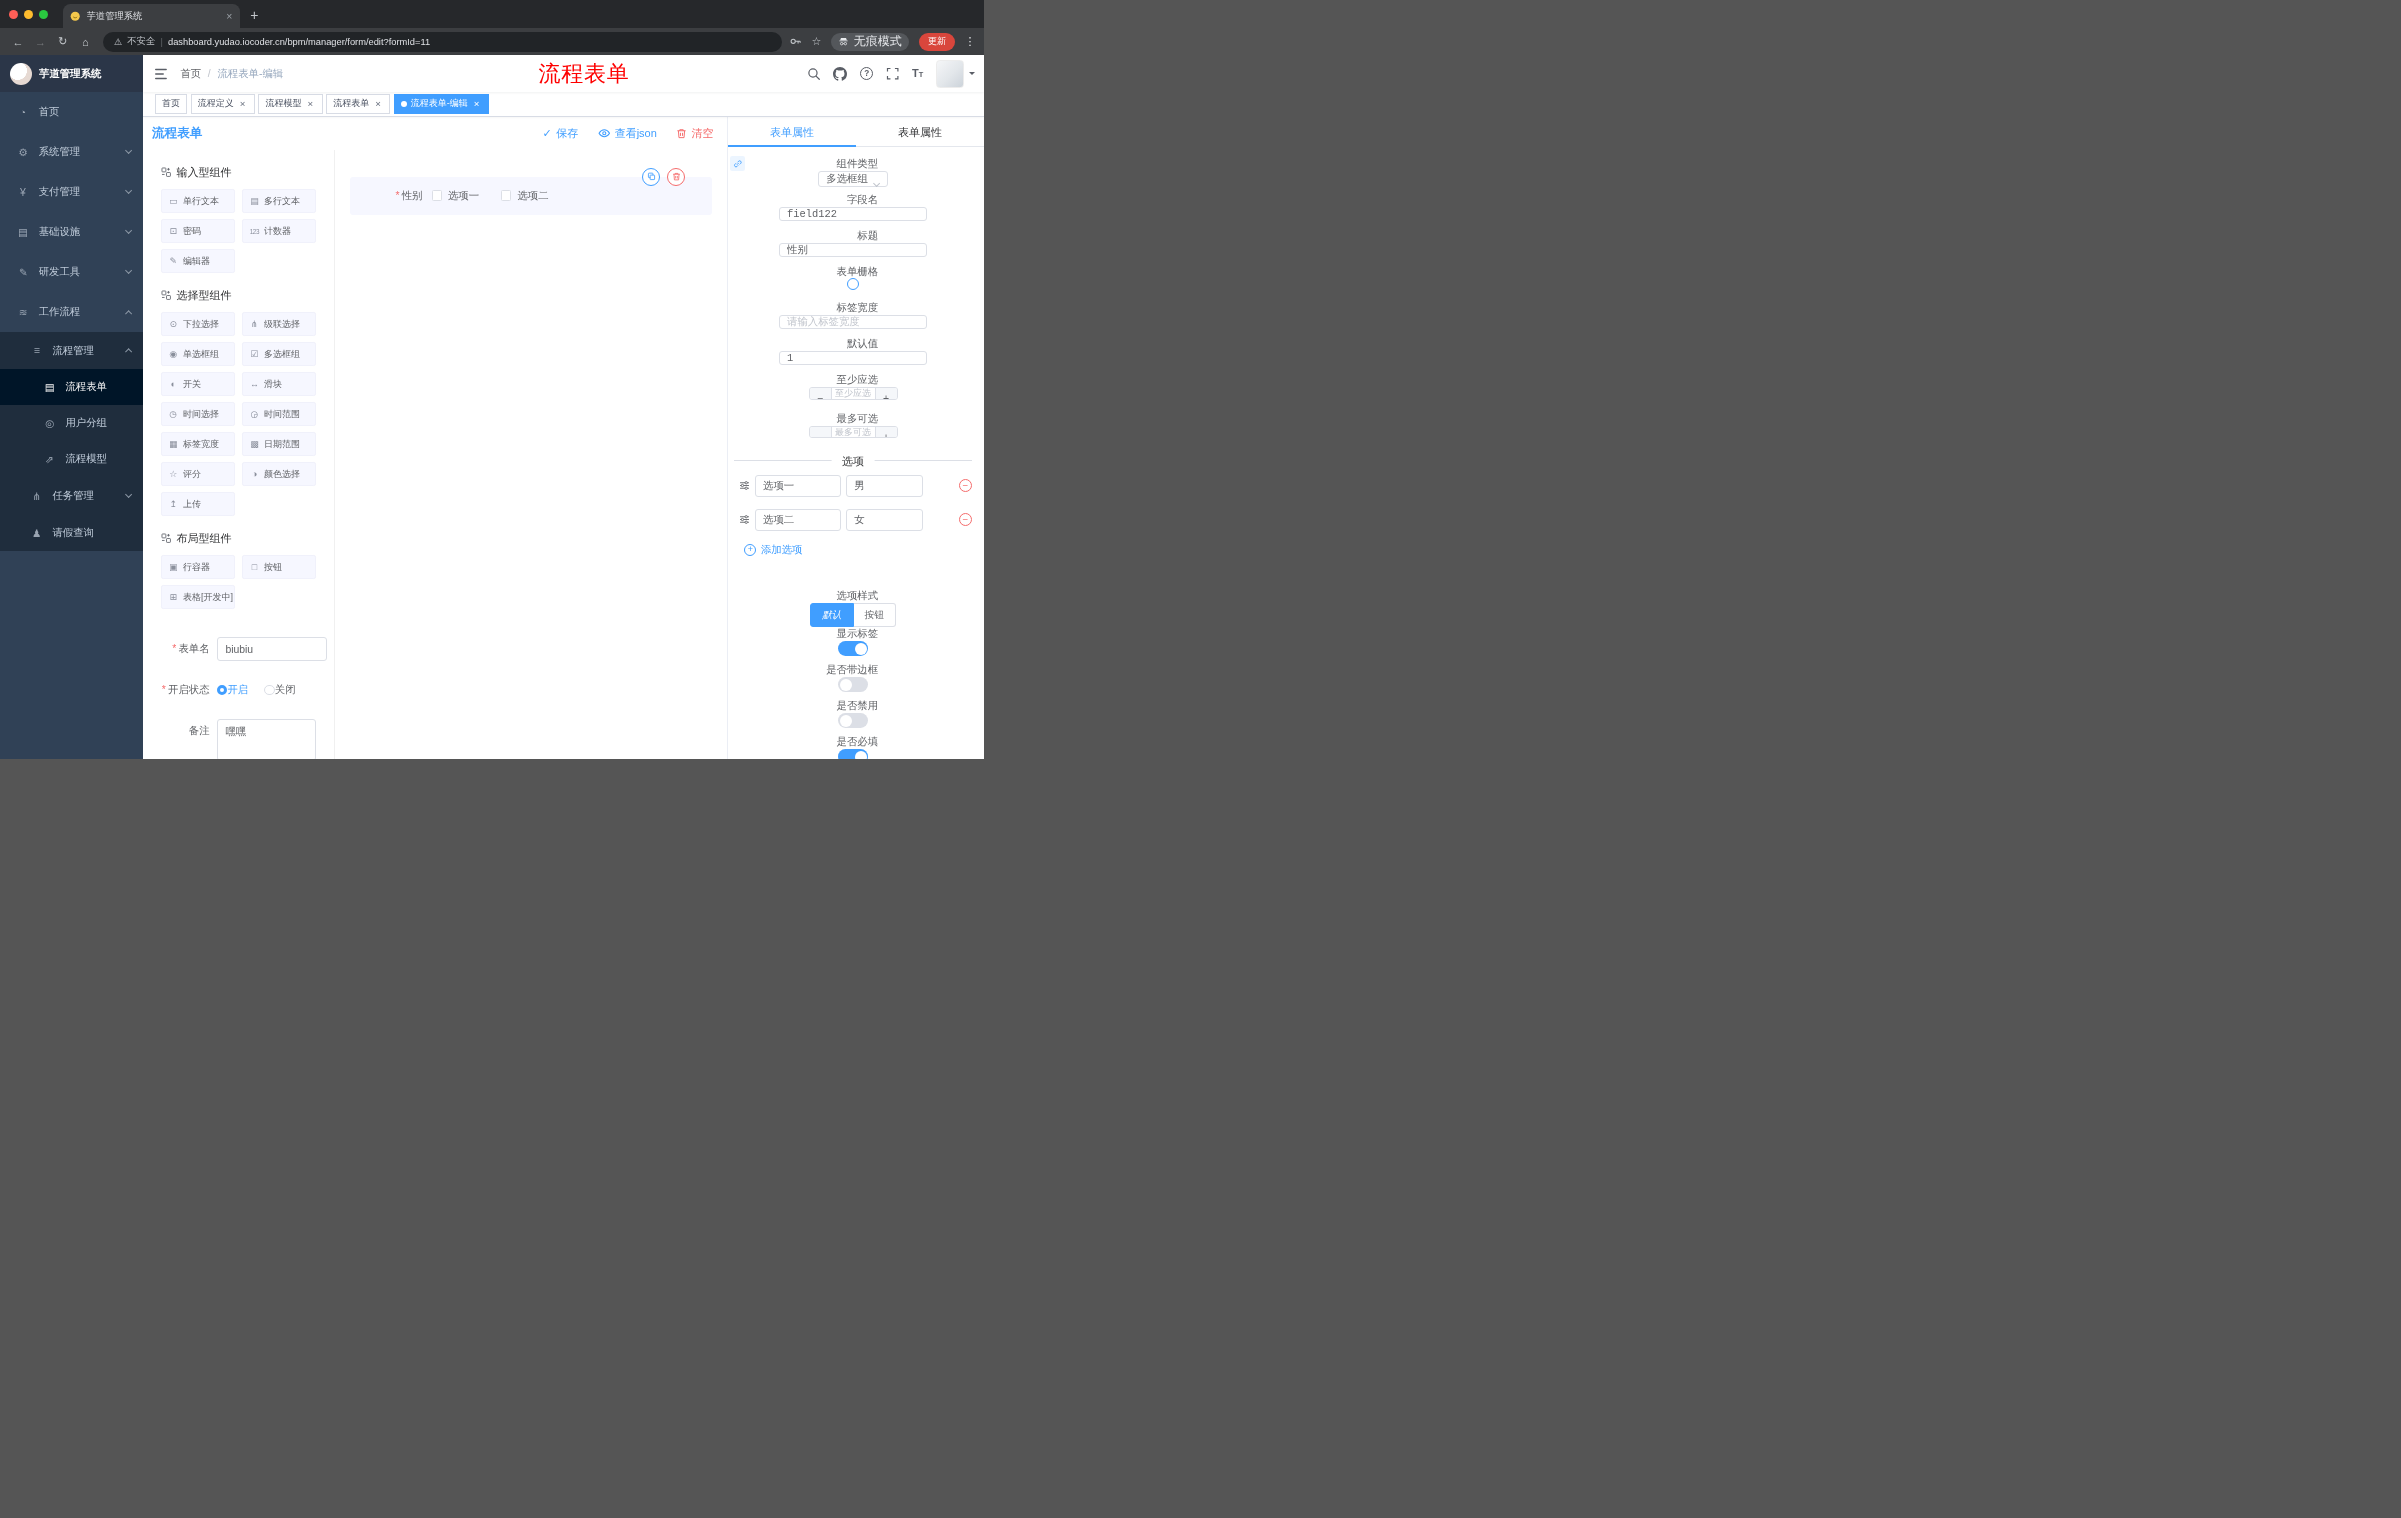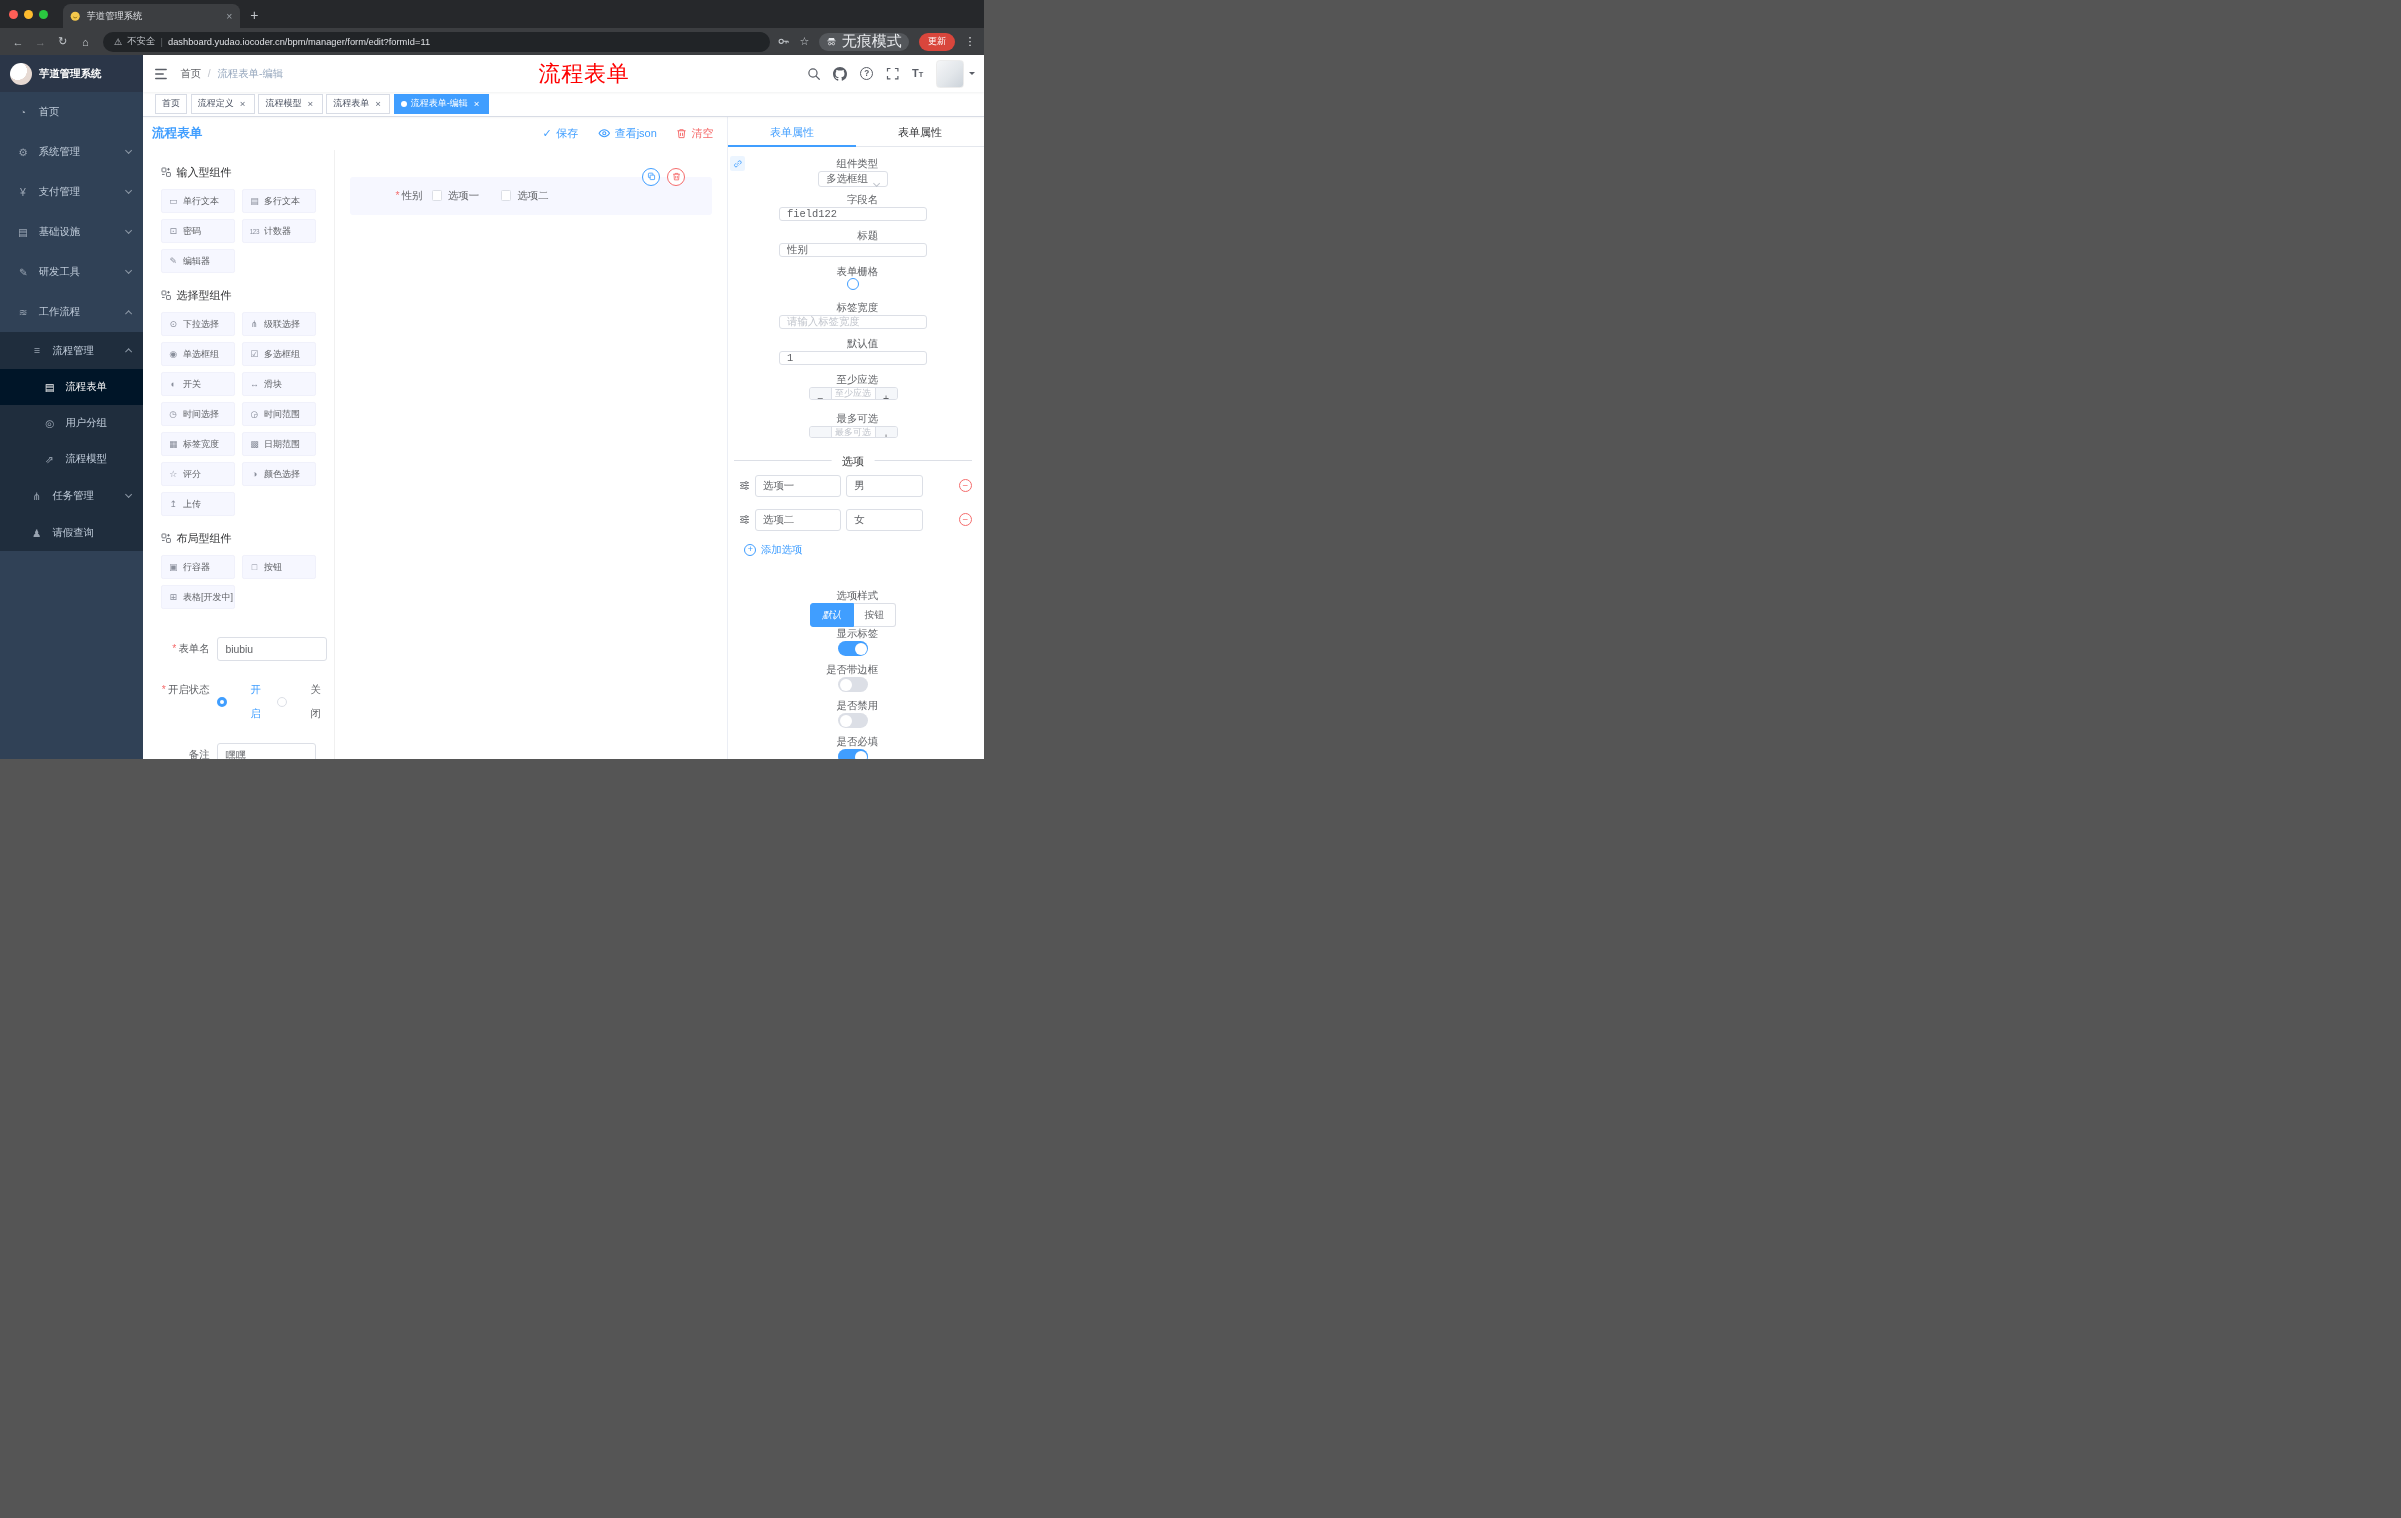--- a/index.html
+++ b/index.html
@@ -18,21 +18,21 @@
   .newtab{color:#c3c7cb;font-size:14px;margin:0 0 5.2px 10.4px;cursor:pointer;}
   .urlrow{height:27px;background:#3c3e41;display:flex;align-items:center;padding:0 7.4px;gap:1.5px;}
   .navic{width:21px;text-align:center;color:#c3c7cb;font-size:11px;cursor:pointer;}
   .navic.fwd{color:#77797c}
   .omnibox{flex:1;height:20px;background:#212427;border-radius:10.4px;display:flex;align-items:center;gap:5.2px;padding:0 10.4px;margin:0 6px;font-size:9.3px;color:#bdc1c6;cursor:text;}
   .omni-url{color:#dfe1e5;white-space:nowrap;overflow:hidden;}
   .omni-sep{color:#5f6368}
   .right-cluster{display:flex;align-items:center;gap:9.7px;padding-right:3px;color:#c3c7cb;}
   .right-cluster svg{display:block}
   .star{font-size:11px;cursor:pointer;}
-  .incog{display:flex;align-items:center;gap:4.5px;background:#54575b;border-radius:9.7px;height:18px;padding:0 7.4px;color:#e8eaed;font-size:15px;}
+  .incog{display:flex;align-items:center;gap:4.5px;background:#54575b;border-radius:9.7px;height:18px;padding:0 7.4px;color:#e8eaed;font-size:12px;}
   .update{background:#d9463c;color:#fff;font-size:9px;height:18px;border-radius:9.7px;display:flex;align-items:center;padding:0 9px;cursor:pointer;}
   .kebab{color:#e8eaed;font-size:11px;width:9px;text-align:center;cursor:pointer;}
 
   
   .app{display:flex;height:704px;}
   .sidebar{width:143px;background:#304156;color:#bfcbd9;flex:none;display:flex;flex-direction:column;}
   .logo{height:37px;display:flex;align-items:center;gap:7.4px;padding-left:9.7px;background:#2b3648;cursor:pointer;}
   .logo-img{width:22px;height:22px;border-radius:50%;background:radial-gradient(circle at 35% 35%,#ffffff 0 45%,#e6d9d2 46% 100%);flex:none;}
   .logo-title{color:#fff;font-size:10.4px;font-weight:700;}
   .menu{flex:1;overflow:hidden;font-size:10.4px;}
@@ -93,21 +93,21 @@
 
   .metaform{margin-top:28px;display:flex;flex-direction:column;gap:17px;}
   .mrow{display:flex;align-items:flex-start;}
   .mlabel{width:56px;flex:none;text-align:right;padding-right:7.4px;font-size:10.4px;color:#606266;line-height:24px;white-space:nowrap;}
   .req{color:#f56c6c;margin-right:2.2px;}
   .tin{height:24px;border:0.7px solid #dcdfe6;border-radius:3px;padding:0 7.4px;font-size:10.4px;color:#606266;background:#fff;outline:none;font-family:inherit;}
   input::placeholder,textarea::placeholder{color:#c0c4cc;}
   .metain{width:110px;}
   .tarea{width:110px;height:42px;resize:none;padding:4.5px 7.4px;line-height:1.4;}
   .radios{display:flex;gap:16.3px;line-height:24px;font-size:10.4px;}
-  .radio{display:flex;align-items:center;gap:23px;cursor:pointer;color:#606266;}
+  .radio{display:flex;align-items:center;gap:0;cursor:pointer;color:#606266;}
   .rdot{width:10.4px;height:10.4px;border-radius:50%;border:0.7px solid #dcdfe6;background:#fff;flex:none;}
   .radio.sel .rdot{border:3.3px solid #409eff;}
   .radio.sel span.rlabel{color:#409eff;}
 
   .canvas{flex:1;padding:7.4px 15px;min-width:0;background:#fff;}
   .crow{display:flex;align-items:center;padding:4.5px;}
   .crow1{margin-top:6px;}
   .clabel{width:77px;flex:none;text-align:right;padding-right:9px;font-size:10.4px;color:#606266;white-space:nowrap;}
   .cinput{flex:1;max-width:481px;height:27px;padding:0 9px;}
   .crow2{margin-top:19.3px;background:#f6f7ff;border-radius:3px;padding:12px 4.5px;position:relative;cursor:pointer;}

